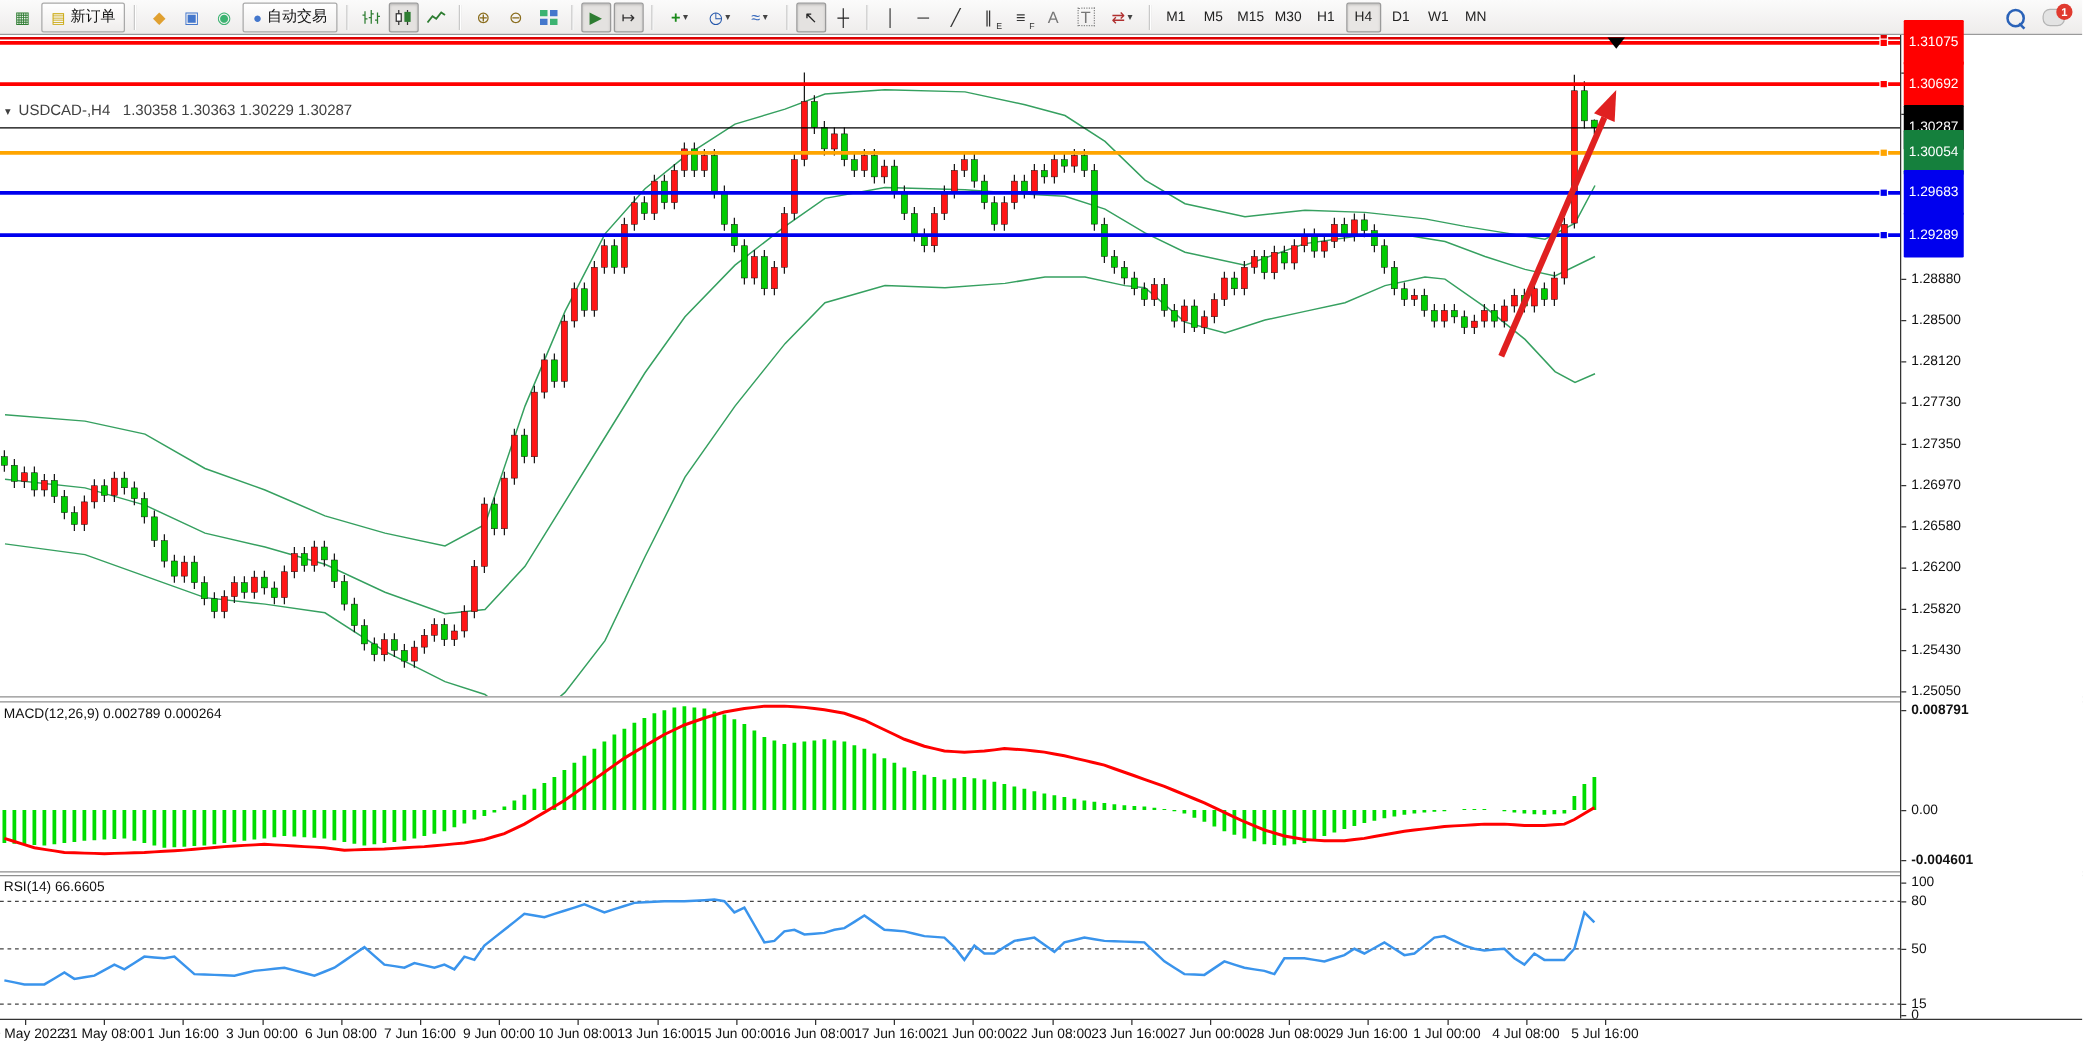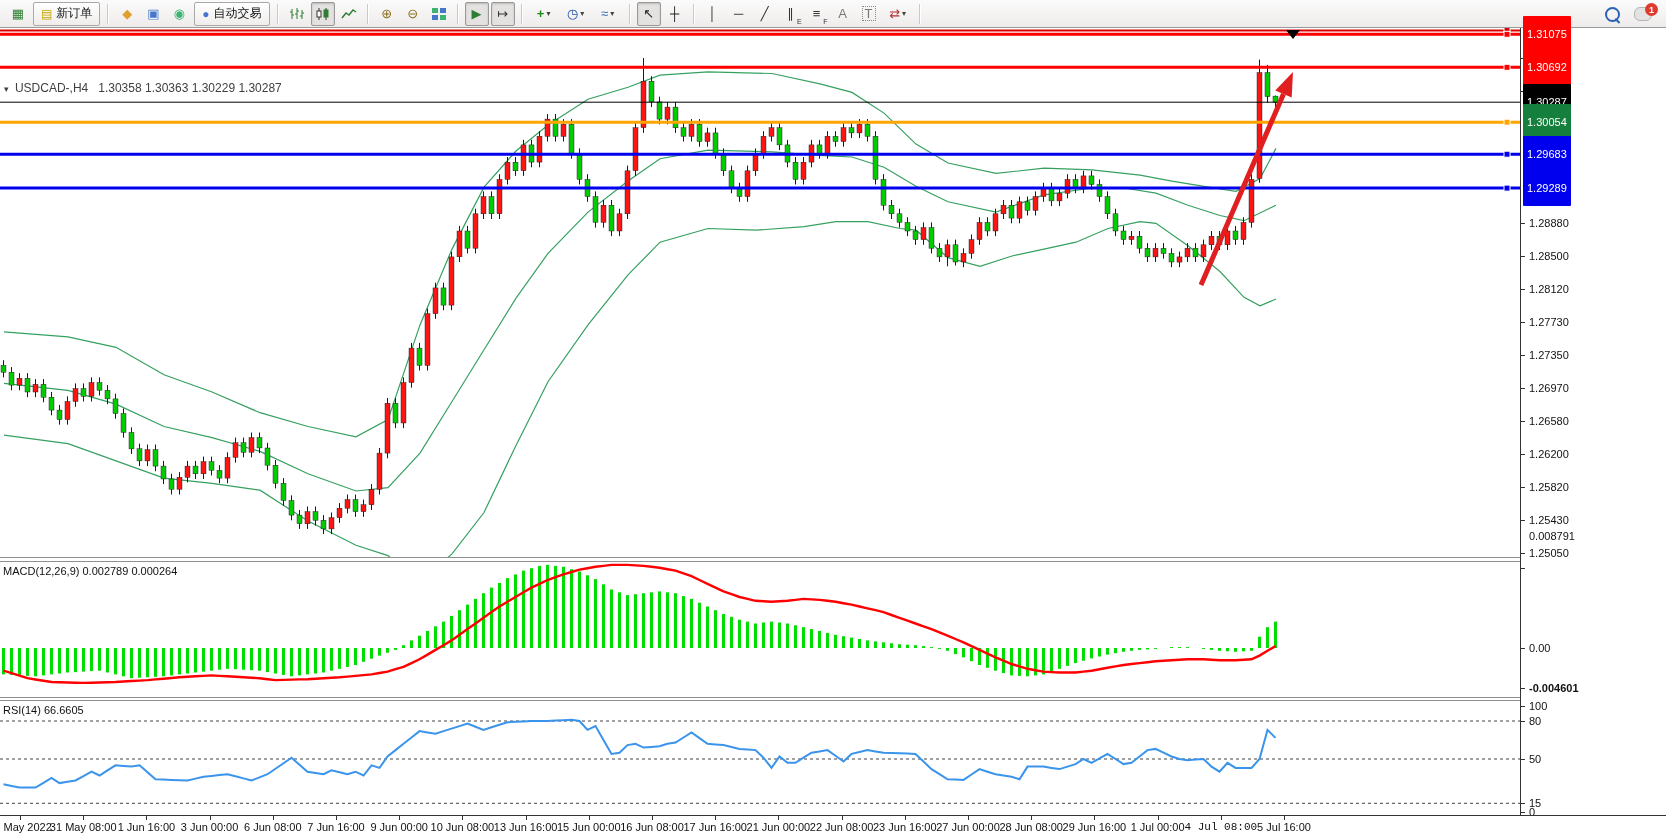--- a/index.html
+++ b/index.html
@@ -172,20 +172,31 @@
         </div>
         <div class="tb-item">
           <div class="gly" style="color: rgb(119, 119, 119); border: 1px dotted rgb(136, 136, 136); padding: 0px 2px;">T</div>
         </div>
         <div class="tb-item" style="min-width: 28px;">
           <div class="gly" style="color: rgb(176, 48, 48);">⇄</div>
           <div class="dropdown-arrow">▾</div>
         </div>
       </div>
       <div class="tb-sep"></div>
+      <div class="tb-group">
+        <div class="tf-btn">M1</div>
+        <div class="tf-btn">M5</div>
+        <div class="tf-btn">M15</div>
+        <div class="tf-btn">M30</div>
+        <div class="tf-btn">H1</div>
+        <div class="tf-btn active">H4</div>
+        <div class="tf-btn">D1</div>
+        <div class="tf-btn">W1</div>
+        <div class="tf-btn">MN</div>
+      </div>
       <div class="tb-right">
       <span class="magnifier"></span>
       <span class="chat">
         <span class="chat-badge">1</span>
       </span>
     </div>
   </div>
 
   <div class="chart-window">
 
@@ -747,21 +758,21 @@
         <div class="axis-label" style="top: 492.287px;">1.25430</div>
         <div class="axis-tick" style="top: 525px;"></div>
         <div class="axis-label" style="top: 525px;">1.25050</div>
         <div class="axis-badge" style="top: 6.32607px; background: rgb(255, 0, 0);">1.31075</div>
         <div class="axis-badge" style="top: 39.2974px; background: rgb(255, 0, 0);">1.30692</div>
         <div class="axis-badge" style="top: 74.1626px; background: rgb(0, 0, 0);">1.30287</div>
         <div class="axis-badge" style="top: 94.2209px; background: #15803d;">1.30054</div>
         <div class="axis-badge" style="top: 126.159px; background: rgb(0, 0, 238);">1.29683</div>
         <div class="axis-badge" style="top: 160.077px; background: rgb(0, 0, 238);">1.29289</div>
         <div class="axis-tick" style="top: 540px;"></div>
-        <div class="axis-label" style="top: 508px;">0.008791</div>
+        <div class="axis-label" style="top: 540px; font-weight: bold;">0.008791</div>
         <div class="axis-tick" style="top: 620px;"></div>
         <div class="axis-label" style="top: 620px;">0.00</div>
         <div class="axis-tick" style="top: 660px;"></div>
         <div class="axis-label" style="top: 660px; font-weight: bold;">-0.004601</div>
         <div class="axis-tick" style="top: 678px;"></div>
         <div class="axis-label" style="top: 678px;">100</div>
         <div class="axis-tick" style="top: 693px;"></div>
         <div class="axis-label" style="top: 693px;">80</div>
         <div class="axis-tick" style="top: 731px;"></div>
         <div class="axis-label" style="top: 731px;">50</div>
@@ -804,18 +815,18 @@
         <div class="time-label" style="left: 904.8px;">23 Jun 16:00</div>
         <div class="time-tick" style="left: 968px;"></div>
         <div class="time-label" style="left: 968px;">27 Jun 00:00</div>
         <div class="time-tick" style="left: 1031.2px;"></div>
         <div class="time-label" style="left: 1031.2px;">28 Jun 08:00</div>
         <div class="time-tick" style="left: 1094.4px;"></div>
         <div class="time-label" style="left: 1094.4px;">29 Jun 16:00</div>
         <div class="time-tick" style="left: 1157.6px;"></div>
         <div class="time-label" style="left: 1157.6px;">1 Jul 00:00</div>
         <div class="time-tick" style="left: 1220.8px;"></div>
-        <div class="time-label" style="left: 1220.8px; font-family: Liberation Mono, monospace;">4 Jul 08:00</div>
+        <div class="time-label" style="left: 1220.8px;">4 Jul 08:00</div>
         <div class="time-tick" style="left: 1284px;"></div>
         <div class="time-label" style="left: 1284px;">5 Jul 16:00</div>
       </div>
   </div>
 </div>
 
 </body></html>

